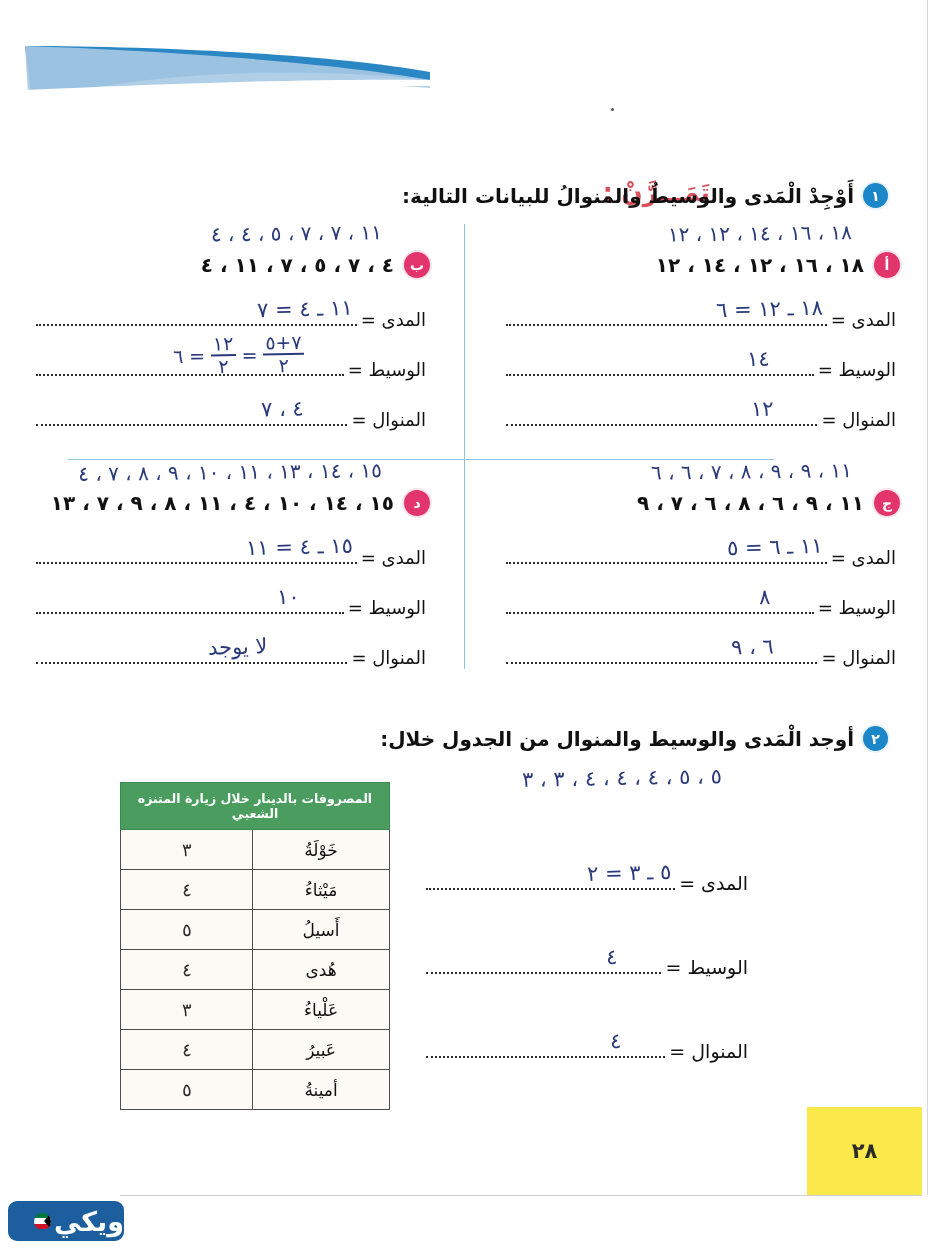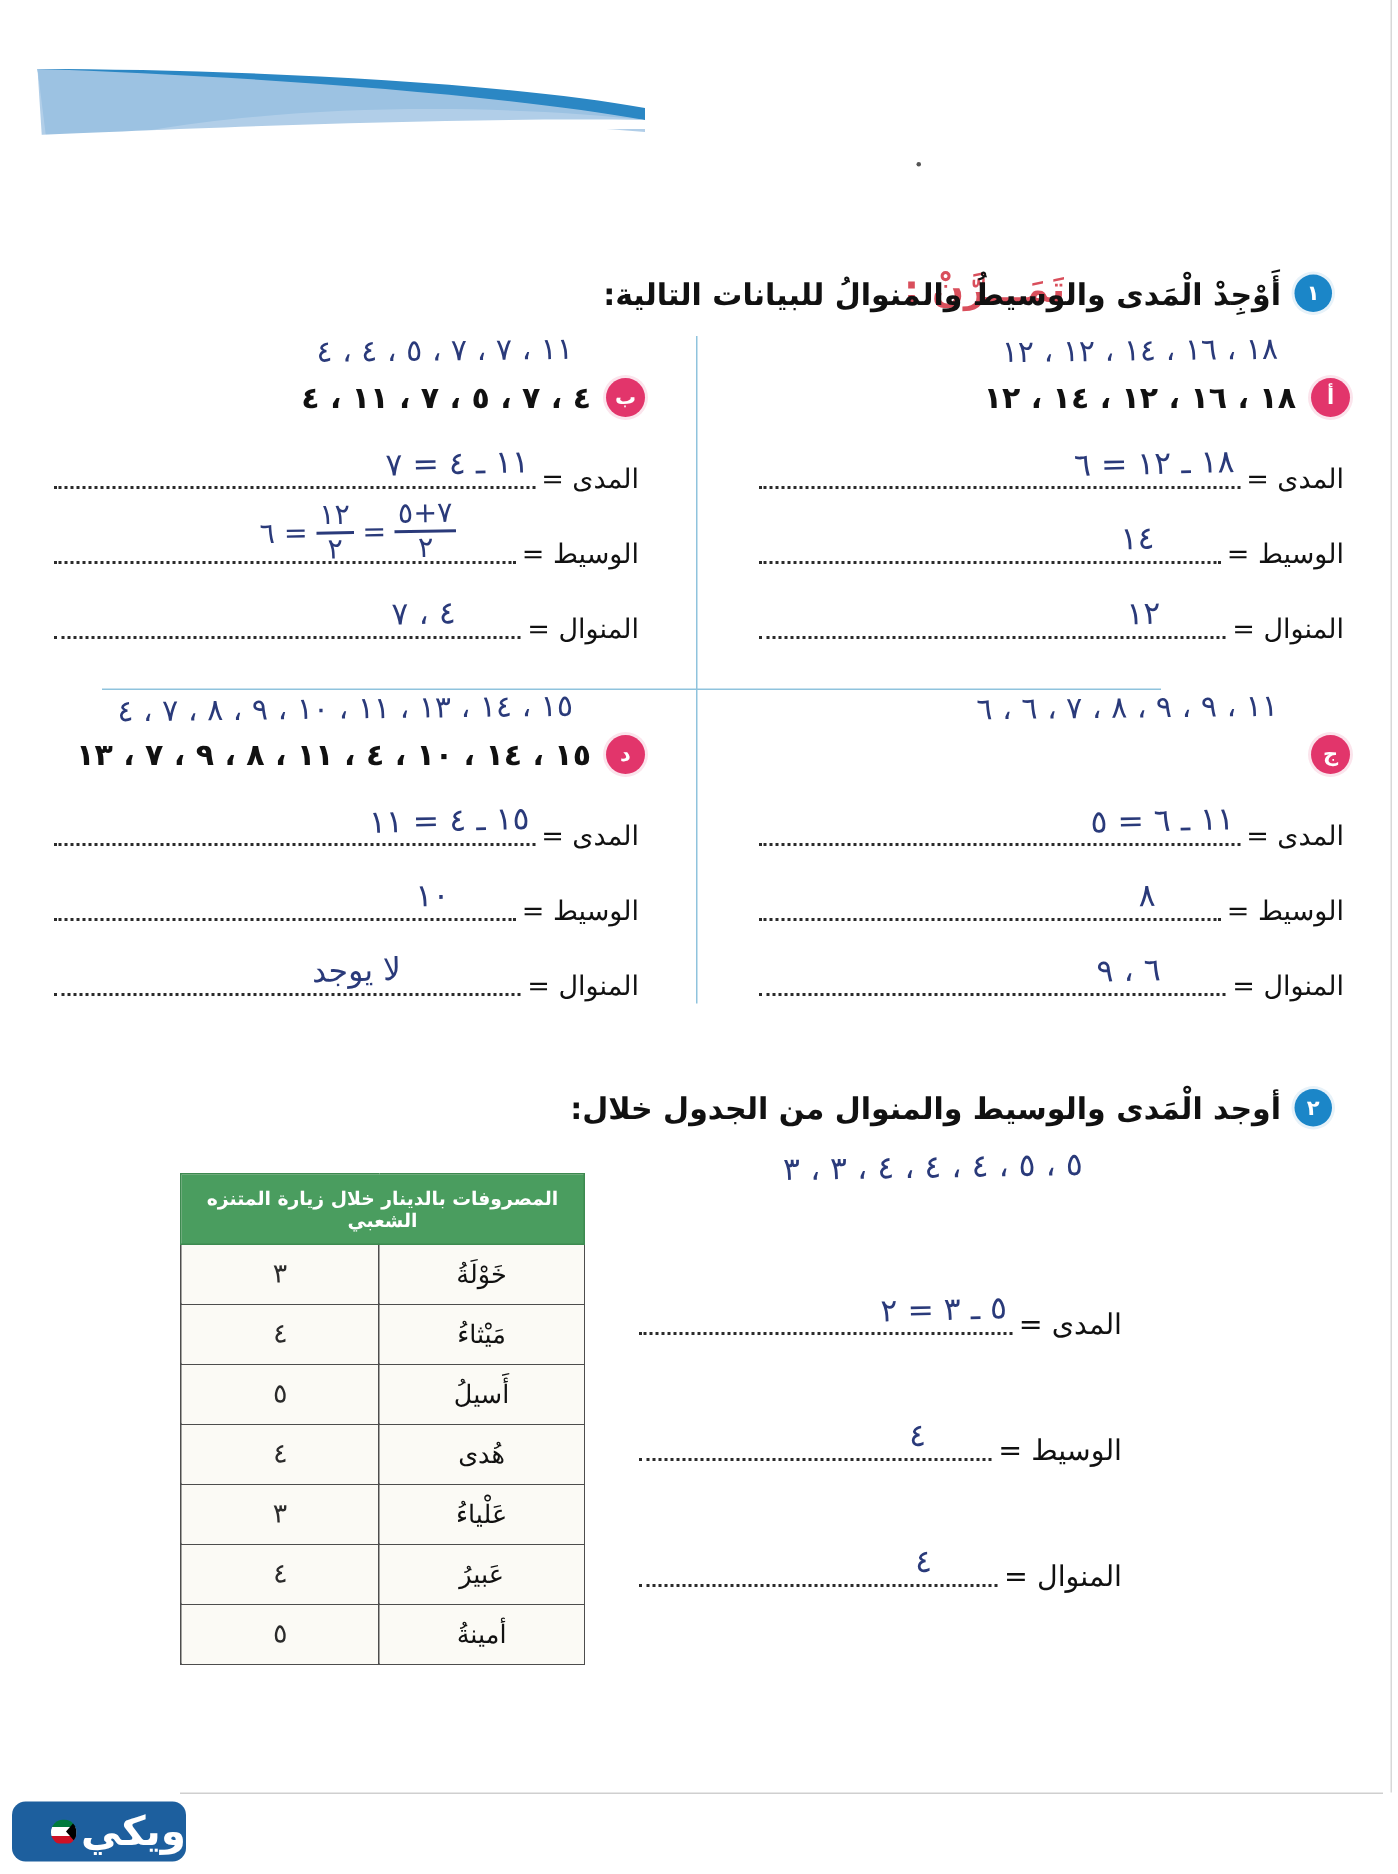--- a/index.html
+++ b/index.html
@@ -428,20 +428,21 @@
         <span class="dots">
           <span class="hand-ans pos-b">٤ ، ٧</span>
         </span>
       </div>
     </div>
 
     <div class="cell br">
       <div class="hand-sorted">١١ ، ٩ ، ٩ ، ٨ ، ٧ ، ٦ ، ٦</div>
       <div class="data-row">
         <span class="letter-circle">ج</span>
+        <span class="data-values">١١ ، ٩ ، ٦ ، ٨ ، ٦ ، ٧ ، ٩</span>
       </div>
       <div class="ans-line">
         <span class="ans-label">المدى  =</span>
         <span class="dots">
           <span class="hand-ans pos-a">١١ ـ ٦ = ٥</span>
         </span>
       </div>
       <div class="ans-line">
         <span class="ans-label">الوسيط =</span>
         <span class="dots">
@@ -545,20 +546,21 @@
       <span class="ans-label">المنوال =</span>
       <span class="dots">
         <span class="hand-ans pos-b">٤</span>
       </span>
     </div>
   </div>
 
   <div class="edge-right"></div>
   <div class="edge-bottom"></div>
 
+  <div class="page-num">٢٨</div>
 
   <div class="logo">
     <span class="wikitext">ويكي</span>
     <span class="flagdot">
       <i class="g"></i>
         <i class="w"></i>
         <i class="r"></i>
         <i class="k"></i>
     </span>
   </div>

